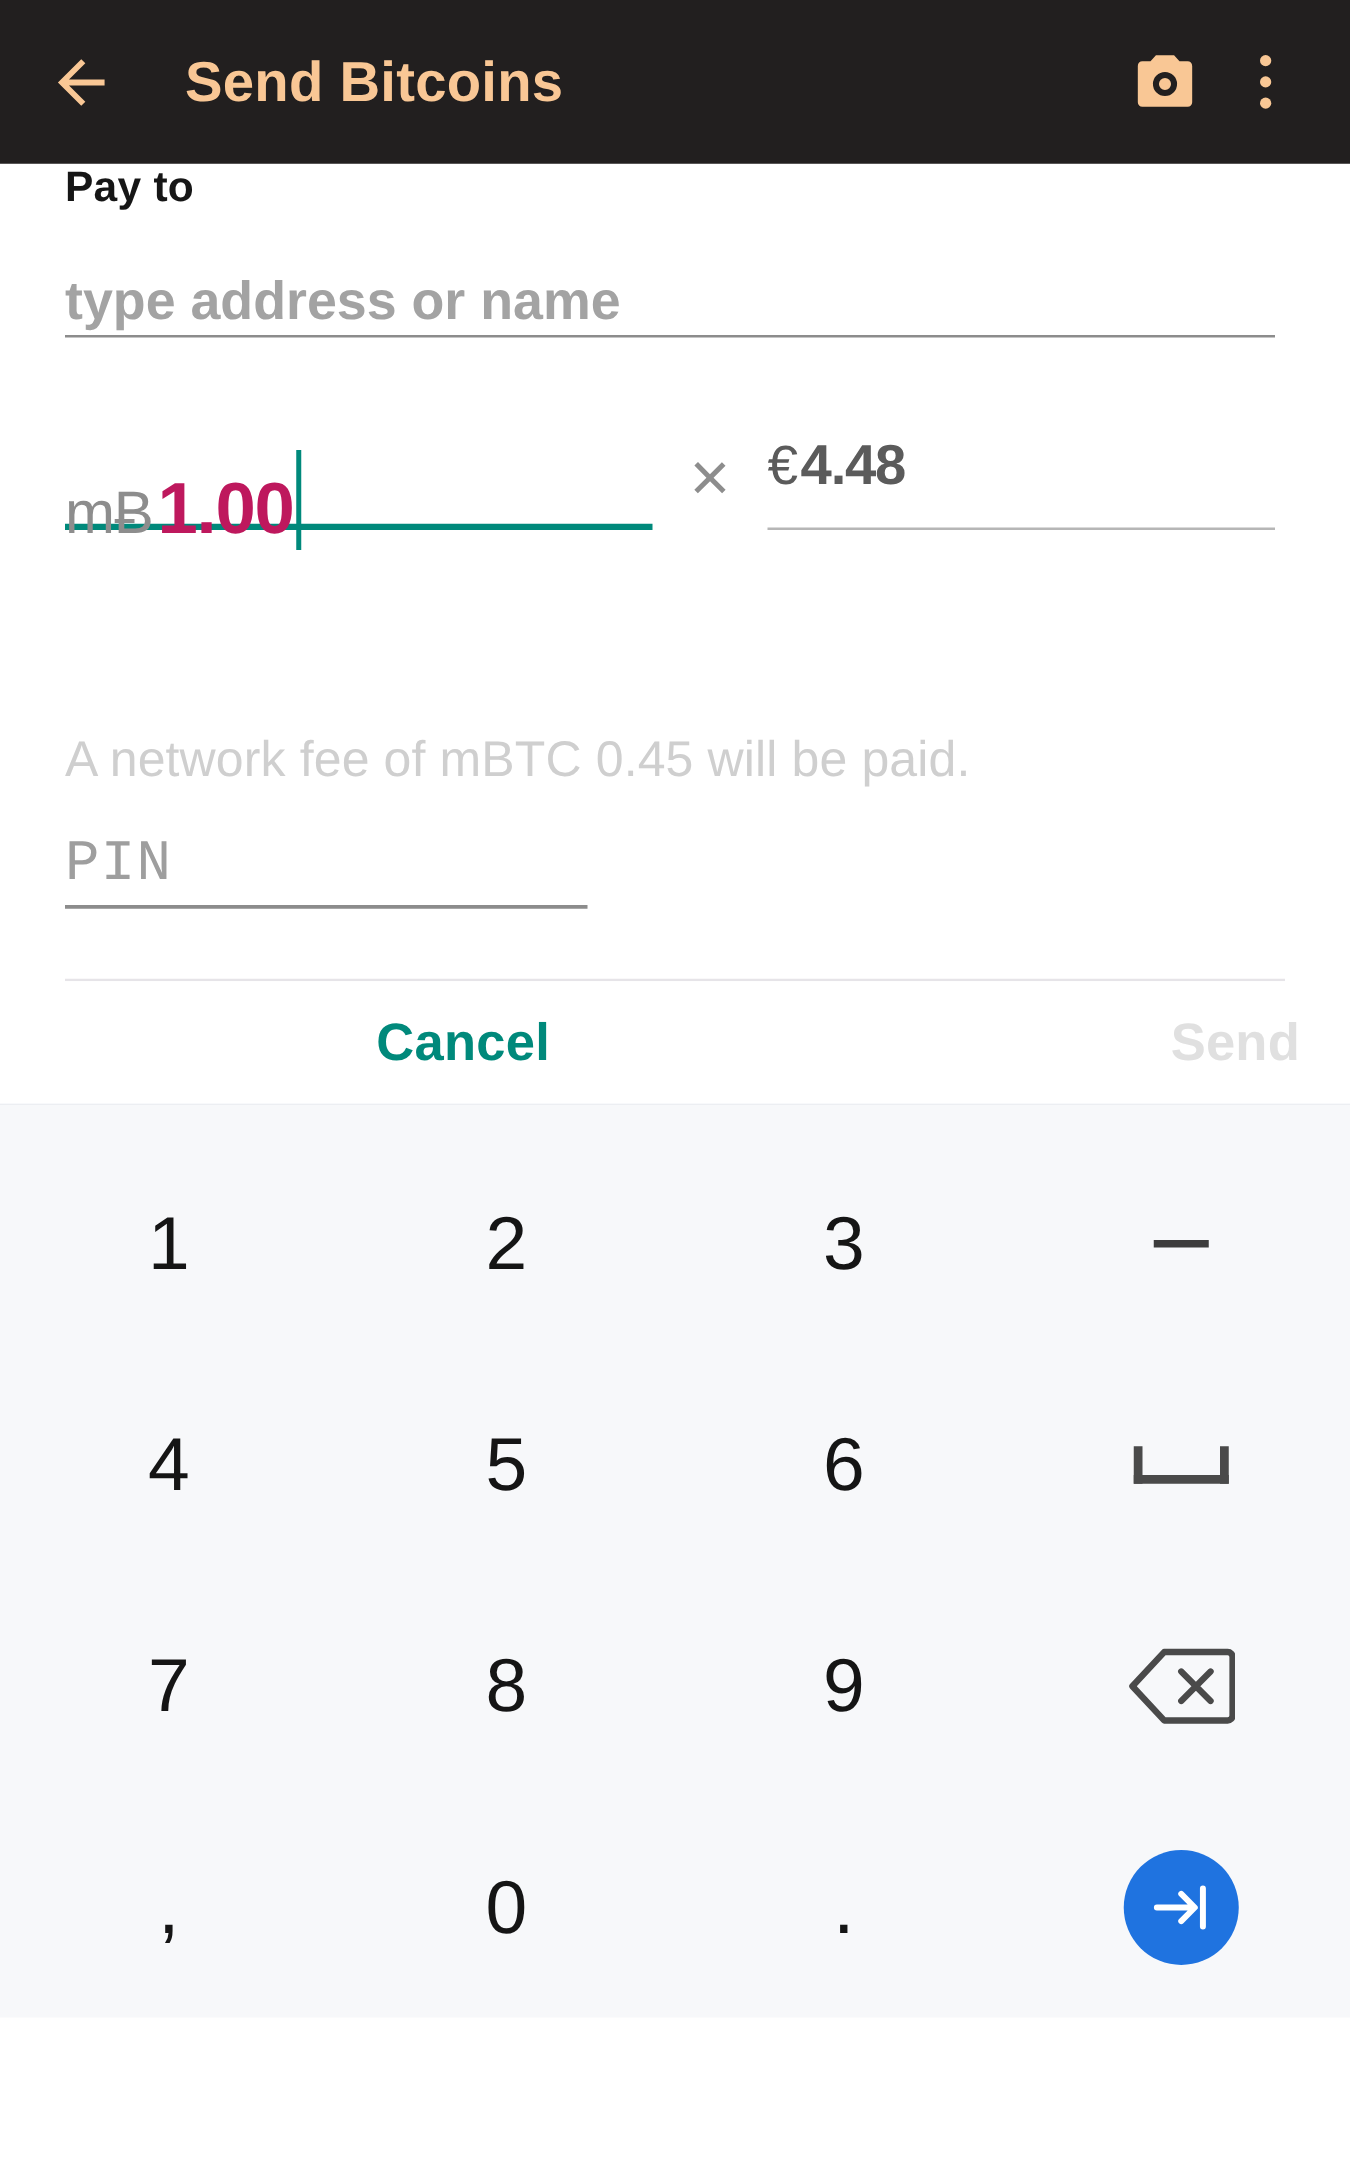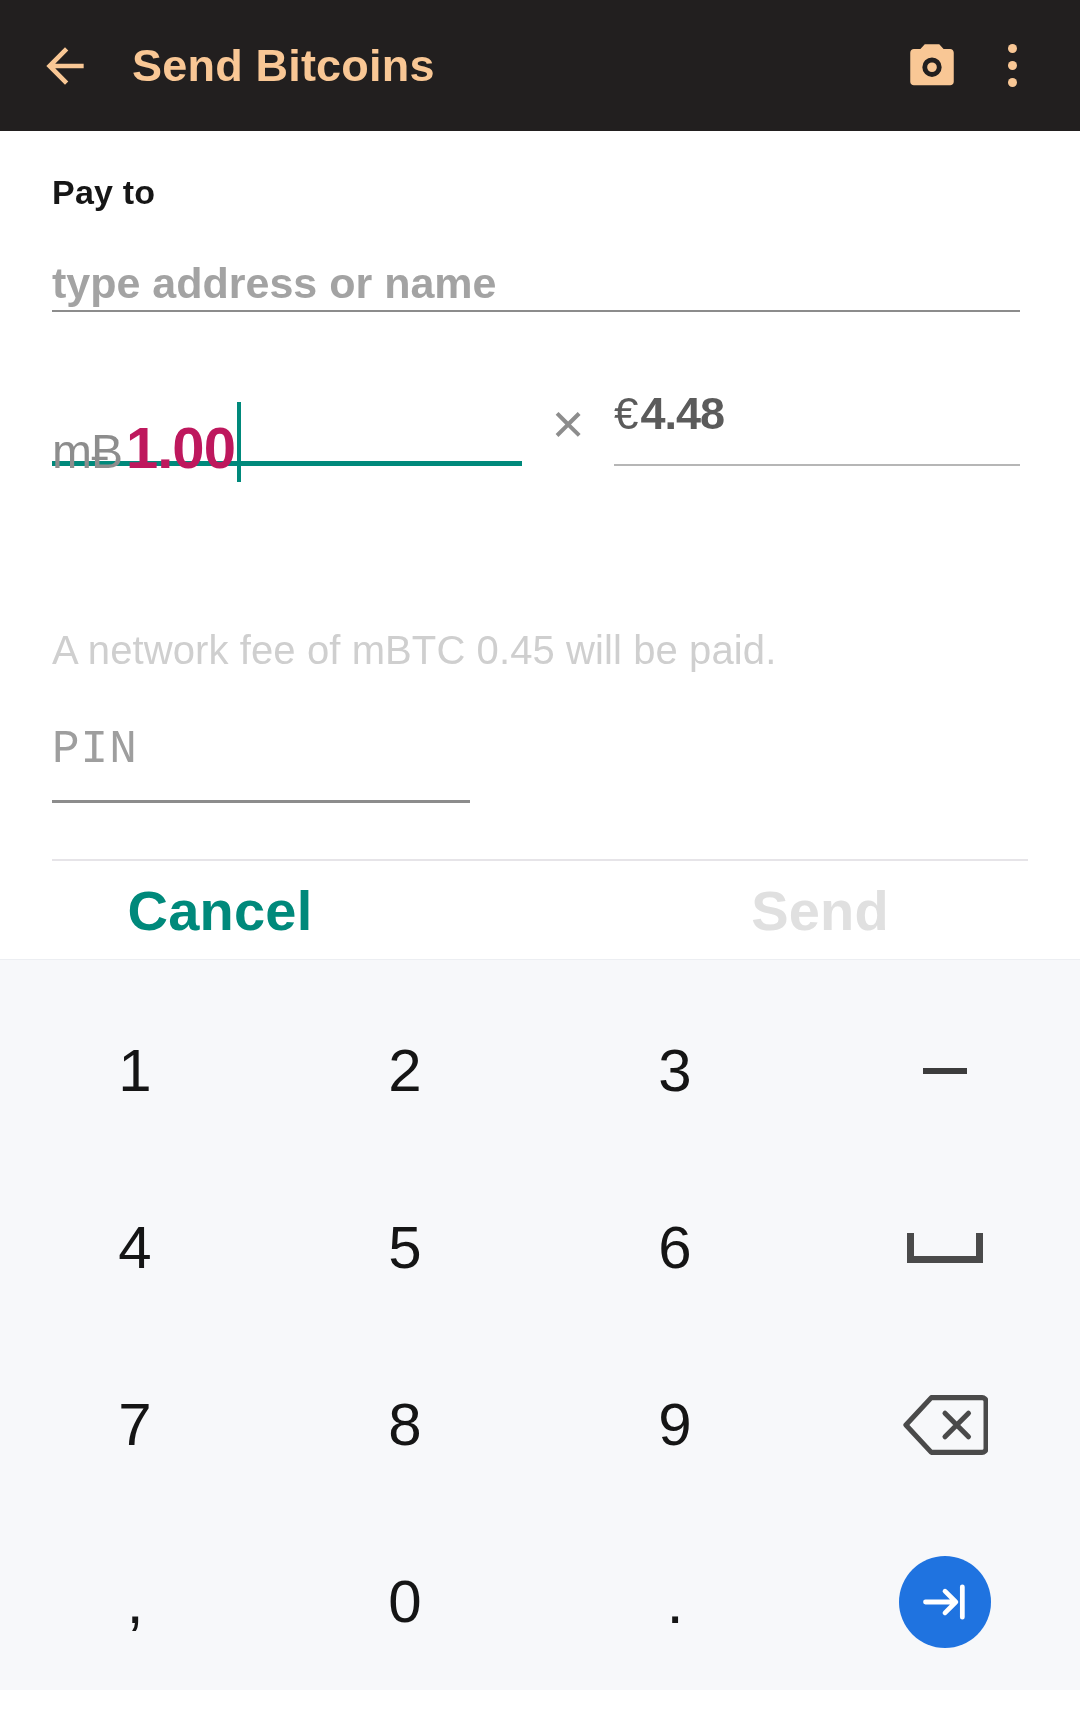--- a/index.html
+++ b/index.html
@@ -29,21 +29,21 @@
     height: 74px;
     display: flex;
     align-items: center;
     justify-content: center;
     flex: 0 0 auto;
   }
   .appbar-title {
     color: #f9c795;
     font-size: 45px;
     font-weight: bold;
-    margin-left: 30px;
+    margin-left: 46px;
     letter-spacing: 0.2px;
     white-space: nowrap;
   }
   .appbar-spacer { flex: 1 1 auto; }
   .appbar-action {
     width: 80px;
     height: 80px;
     display: flex;
     align-items: center;
     justify-content: center;
@@ -68,21 +68,20 @@
 
   
   .form {
     padding: 0 52px;
     box-sizing: border-box;
   }
   .field-label {
     font-size: 34px;
     font-weight: bold;
     color: #161616;
-    margin-top: 42px;
     margin-bottom: 0;
     letter-spacing: 0.2px;
   }
   .payto-input {
     margin-top: 26px;
     height: 74px;
     border-bottom: 2px solid #8c8c8c;
     display: flex;
     align-items: flex-end;
     width: 968px;
@@ -166,24 +165,24 @@
   }
 
   .fee-note {
     margin-top: 162px;
     font-size: 40px;
     color: #cfcfcf;
     letter-spacing: 0.1px;
   }
 
   .pin-wrap {
-    margin-top: 51px;
+    margin-top: 34px;
     width: 418px;
     border-bottom: 3px solid #8c8c8c;
-    padding-bottom: 24px;
+    padding-bottom: 7px;
   }
   .pin-placeholder {
     font-family: "Liberation Mono", "DejaVu Sans Mono", monospace;
     font-size: 46px;
     color: #9e9e9e;
     letter-spacing: 1px;
   }
 
   
   .buttons-divider {
@@ -194,24 +193,24 @@
   }
 
   
   .button-bar {
     height: 98px;
     display: flex;
     align-items: center;
     background: #ffffff;
   }
   .bar-btn {
-    font-size: 56px;
+    font-size: 42px;
     font-weight: bold;
     letter-spacing: 0.2px;
-    text-align: center;
+    text-align: right;
   }
   .btn-cancel {
     color: #00897b;
     width: 440px;
   }
   .btn-send {
     color: #e0e0e0;
     width: 440px;
     margin-left: 160px;
   }

